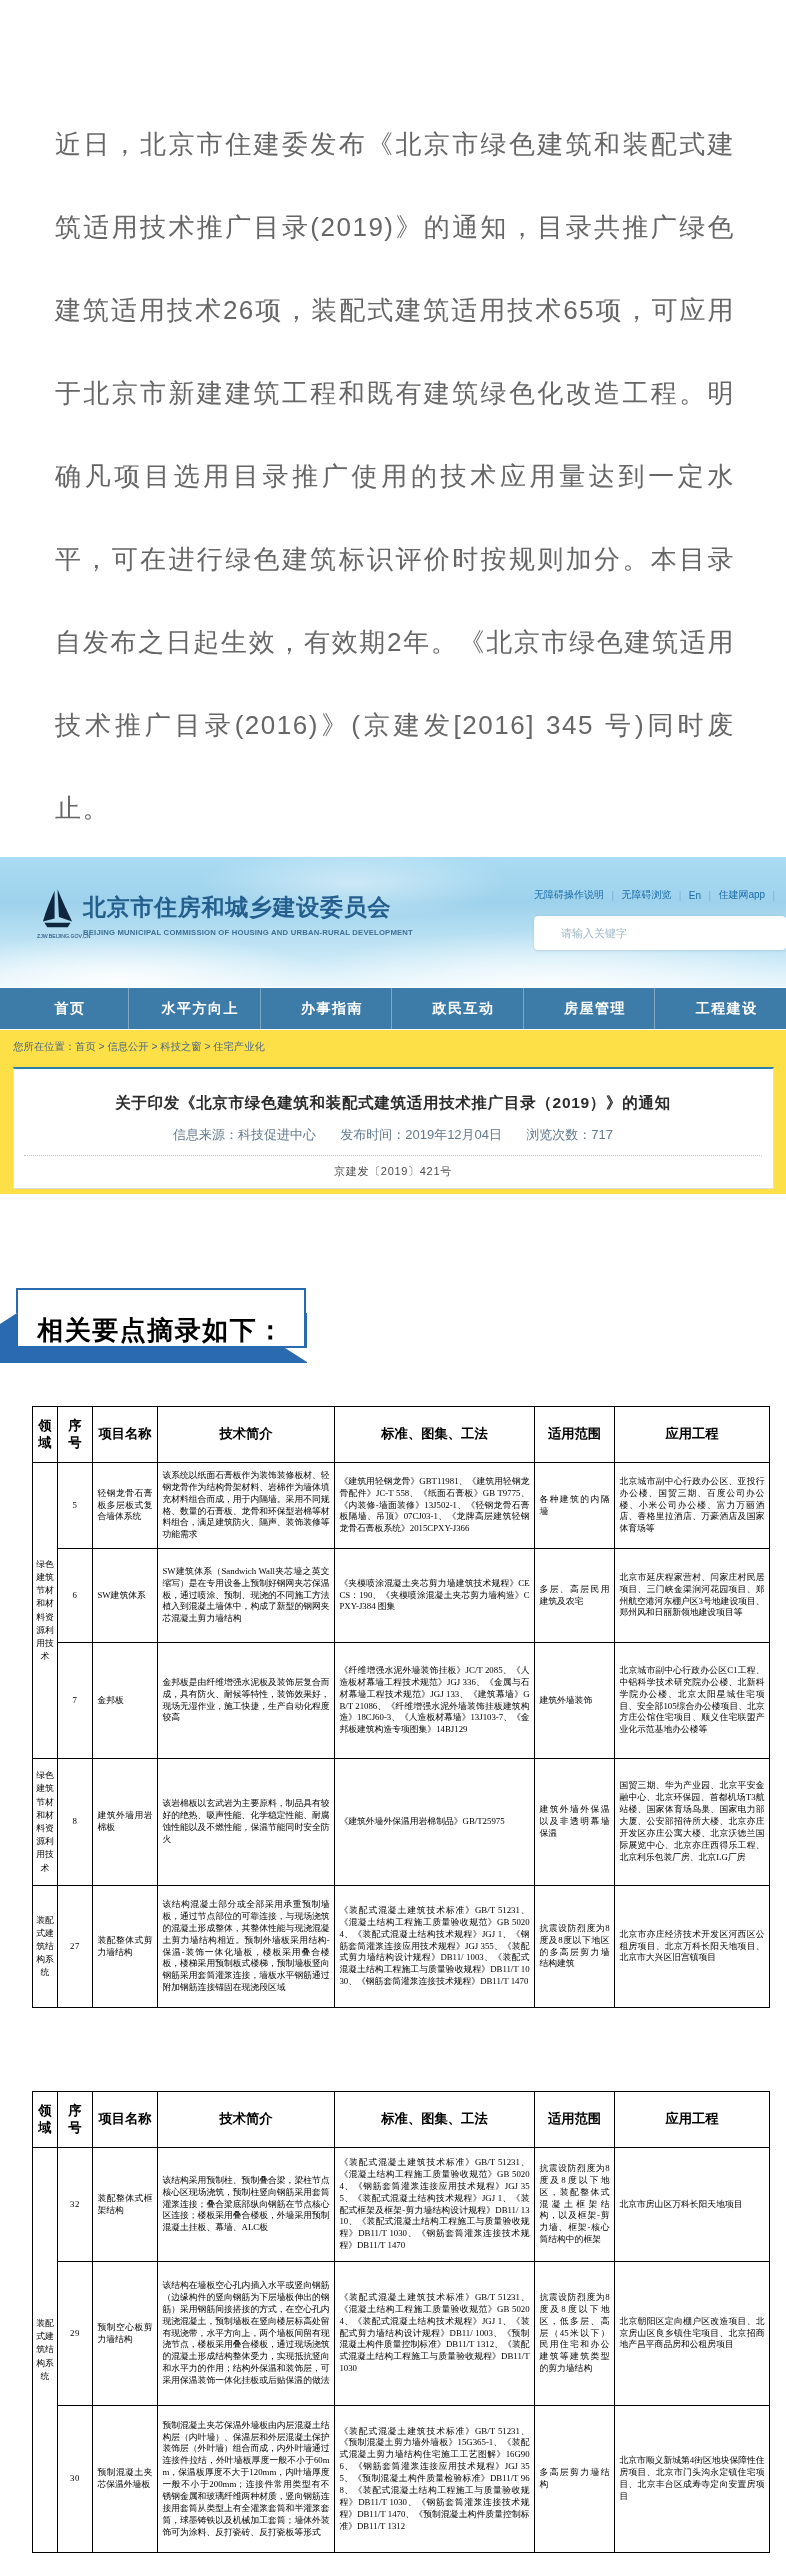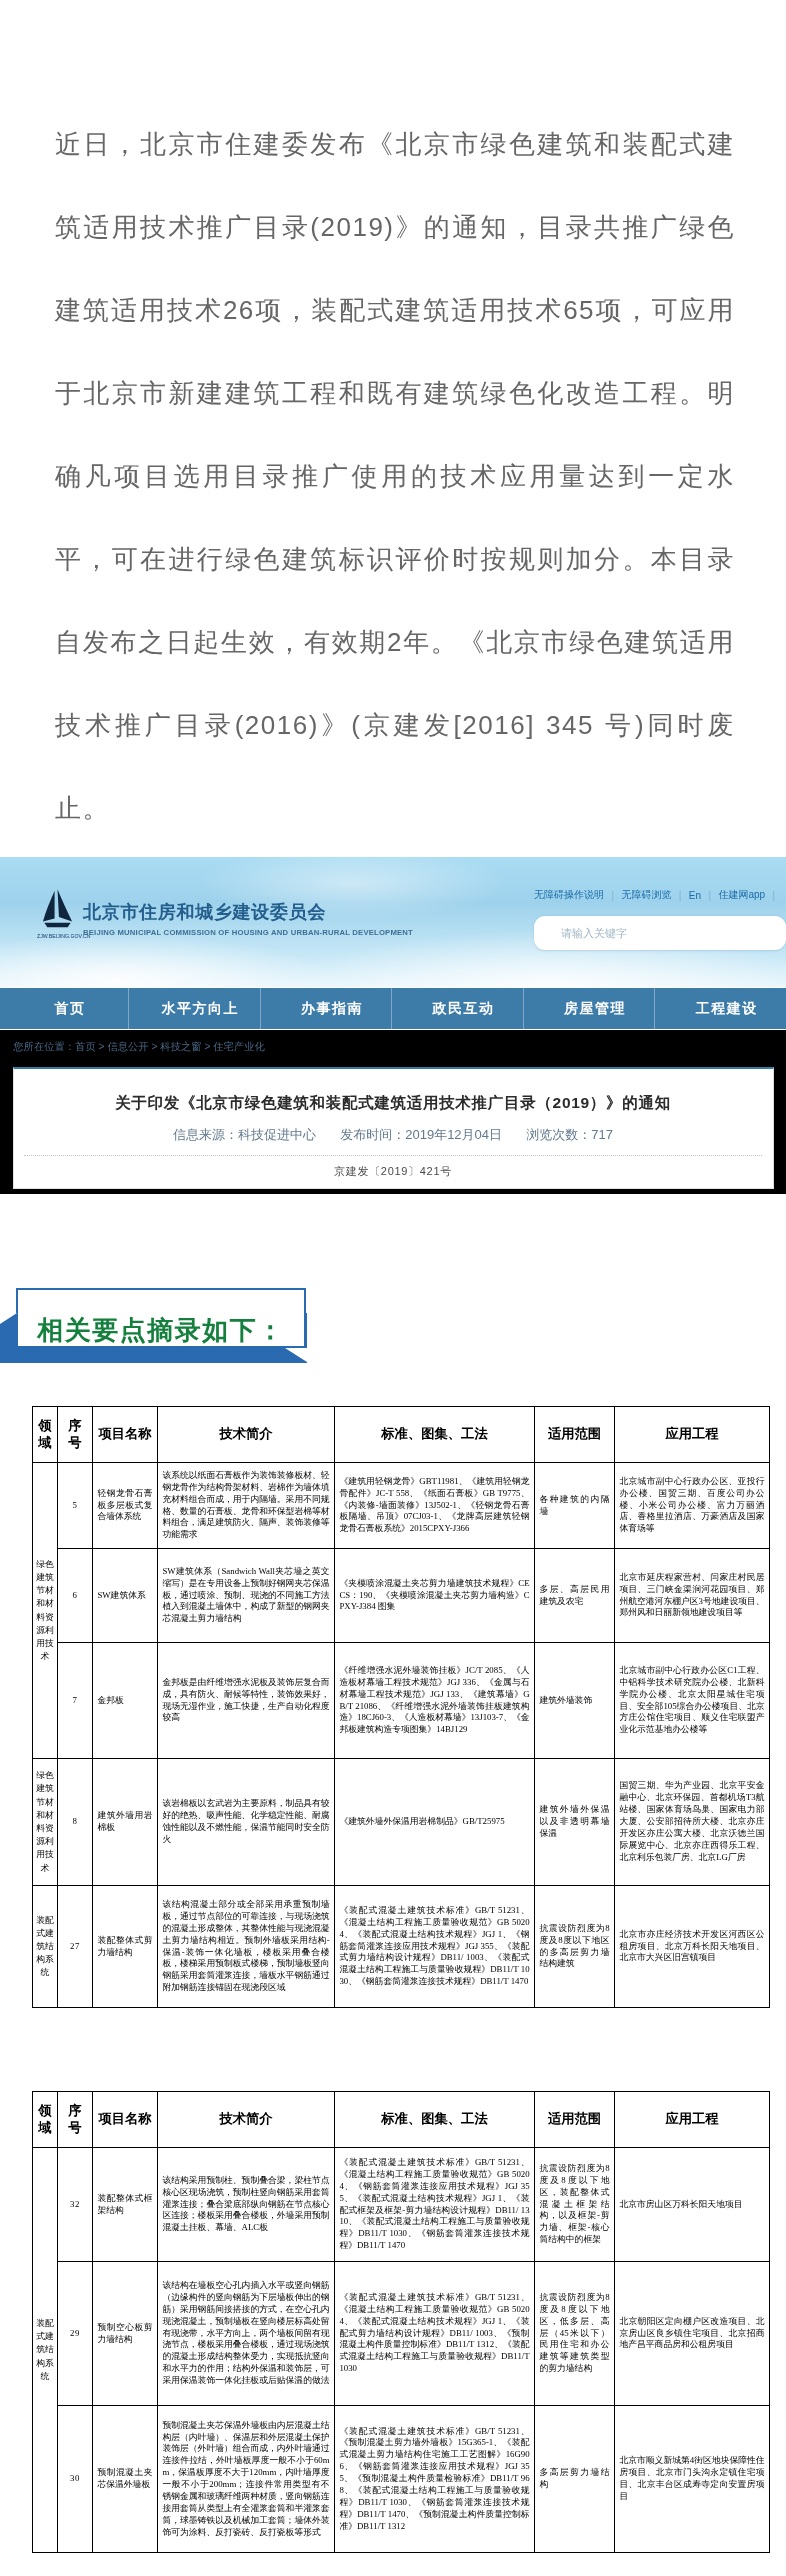--- a/index.html
+++ b/index.html
@@ -13,60 +13,60 @@
 
   
   .banner{position:absolute;top:857px;left:0;width:786px;height:130px;
           background:
             radial-gradient(ellipse 310px 66px at 15% 95%,rgba(255,255,255,.9),rgba(255,255,255,0) 70%),
             radial-gradient(ellipse 383px 81px at 70% 100%,rgba(255,255,255,.85),rgba(255,255,255,0) 70%),
             radial-gradient(ellipse 221px 52px at 45% 20%,rgba(255,255,255,.45),rgba(255,255,255,0) 70%),
             linear-gradient(180deg,#aadcf3 0%,#9ed2ec 35%,#c6e7f6 75%,#e8f6fc 100%);}
   .logo-wrap{position:absolute;left:37px;top:32px;width:41px;text-align:center;}
   .logo-caption{font-size:5.2px;color:#17406b;letter-spacing:0;margin-top:0.7px;white-space:nowrap;}
-  .org-cn{position:absolute;left:83px;top:35px;font-size:18px;font-weight:bold;
-          color:#235e8c;letter-spacing:0.7px;white-space:nowrap;margin-top:8px;}
+  .org-cn{position:absolute;left:83px;top:35px;font-size:23px;font-weight:bold;
+          color:#235e8c;letter-spacing:0.7px;white-space:nowrap;}
   .org-en{position:absolute;left:83px;top:71px;font-size:7.7px;font-weight:bold;
           color:#3f6f96;letter-spacing:0.2px;white-space:nowrap;}
   .top-links{position:absolute;left:534px;top:31px;width:295px;font-size:10px;color:#1a6ca8;
              display:flex;align-items:center;white-space:nowrap;}
   .top-links a{color:#1a6ca8;text-decoration:none;}
   .tl-sep{color:#7fb2d4;margin:0 7.4px;}
   .search-box{position:absolute;left:534px;top:59px;width:252px;height:34px;background:#fff;
-              border-radius:11px;box-shadow:0 0.7px 2.2px rgba(90,130,160,.25);}
+              border-radius:4px;box-shadow:0 0.7px 2.2px rgba(90,130,160,.25);}
   .search-box input{border:0;outline:none;background:transparent;width:206px;height:32px;
               margin-left:25px;font-size:11px;color:#333;font-family:"Liberation Sans",sans-serif;}
   .search-box input::placeholder{color:#9fb6c6;}
 
   
   .nav{position:absolute;top:988px;left:0;width:786px;height:41px;background:#3d7ca9;display:flex;}
   .nav-item{flex:1;display:flex;align-items:center;justify-content:center;color:#fff;
             font-size:14px;font-weight:bold;letter-spacing:1.5px;cursor:pointer;padding-left:12px;}
   .nav-item:first-child{flex:0 0 116px;}
   .nav-item + .nav-item{border-left:0.7px solid rgba(255,255,255,.35);}
 
   
-  .crumb-zone{position:absolute;top:1030px;left:0;width:786px;height:164px;background:#000000;}
+  .crumb-zone{position:absolute;top:1030px;left:0;width:786px;height:164px;background:#fde047;}
   .breadcrumb{padding:9.6px 0 0 13.3px;font-size:10.3px;color:#4a6785;}
   .article-card{position:absolute;top:37px;left:12.5px;right:12.5px;height:122px;background:#fff;
                 border:0.7px solid #e0e0e0;border-top:2.2px solid #2e7fa8;box-sizing:border-box;
                 text-align:center;overflow:hidden;}
   .article-title{margin-top:23.6px;font-size:15.5px;font-weight:bold;color:#2b2b2b;letter-spacing:0.7px;}
   .article-meta{margin-top:12.5px;font-size:13px;color:#62798e;}
   .article-meta span{margin:0 10.3px;}
   .dotted-sep{margin:11px 10.3px 0 10.3px;border-top:0.7px dotted #c4c4c4;height:0;}
   .doc-no{margin-top:8px;font-size:11px;color:#4a4a4a;letter-spacing:0.7px;}
 
   
   .ribbon{position:absolute;top:1288px;left:0;width:324px;height:81px;}
   .ribbon-back{position:absolute;left:0;top:25px;width:307px;height:50px;background:#2a6ab0;}
   .ribbon-front{position:absolute;left:16px;top:0;width:290px;height:60px;background:#fff;
                 border:2.2px solid #2a6ab0;box-sizing:border-box;display:flex;align-items:center;
                 justify-content:center;z-index:2;}
-  .ribbon-front span{font-size:26px;font-weight:bold;color:#15803d;letter-spacing:1.5px;margin-top:24px;}
+  .ribbon-front span{font-size:26px;font-weight:bold;color:#000000;letter-spacing:1.5px;margin-top:24px;}
   .fold-tl{position:absolute;left:0;top:25px;width:0;height:0;z-index:3;
            border-top:11px solid #fff;border-right:17.7px solid transparent;}
   .fold-br{position:absolute;left:285px;top:60px;width:0;height:0;z-index:3;
            border-top:14.7px solid #fff;border-left:22px solid transparent;}
 
   
   .tech-table{position:absolute;left:32px;width:737px;border-collapse:collapse;table-layout:fixed;
               font-family:"Liberation Serif",serif;color:#000;border-radius:10px;}
   .t1{top:1406px;} .t2{top:2091px;}
   .tech-table th,.tech-table td{border:0.7px solid #000;}

